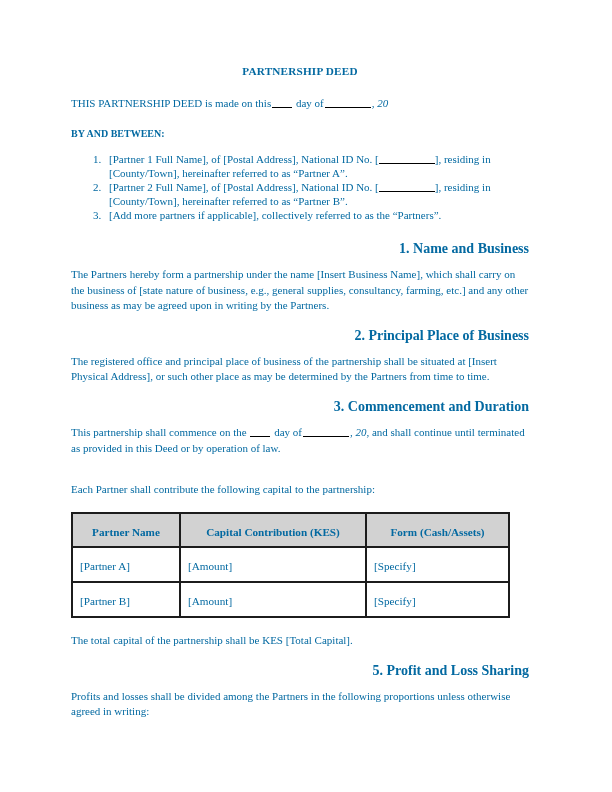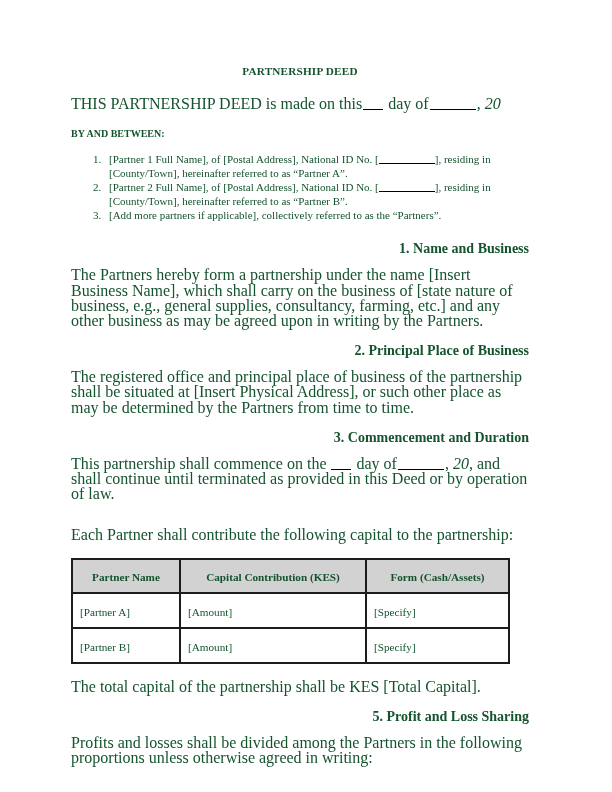--- a/index.html
+++ b/index.html
@@ -8,38 +8,38 @@
     background: #ffffff;
   }
   .page {
     position: relative;
     width: 612px;
     height: 792px;
     background: #ffffff;
     box-sizing: border-box;
     overflow: hidden;
     font-family: "Liberation Serif", "DejaVu Serif", serif;
-    color: #14532d;
+    color: #0369a1;
   }
   .content {
     position: absolute;
     left: 71px;
     top: 60px;
     width: 458px;
   }
   .doc-title {
     text-align: center;
     font-weight: bold;
     font-size: 11.2px;
     letter-spacing: 0.2px;
     margin: 0 0 0 0;
     padding-top: 5px;
   }
   .para {
-    font-size: 16px;
+    font-size: 11px;
     line-height: 15.2px;
     margin: 0;
     padding: 0;
     text-align: left;
   }
   .spacer-lg { height: 19px; }
   .spacer-md { height: 15px; }
   .spacer-sm { height: 11px; }
   .bold-head {
     font-size: 10px;

